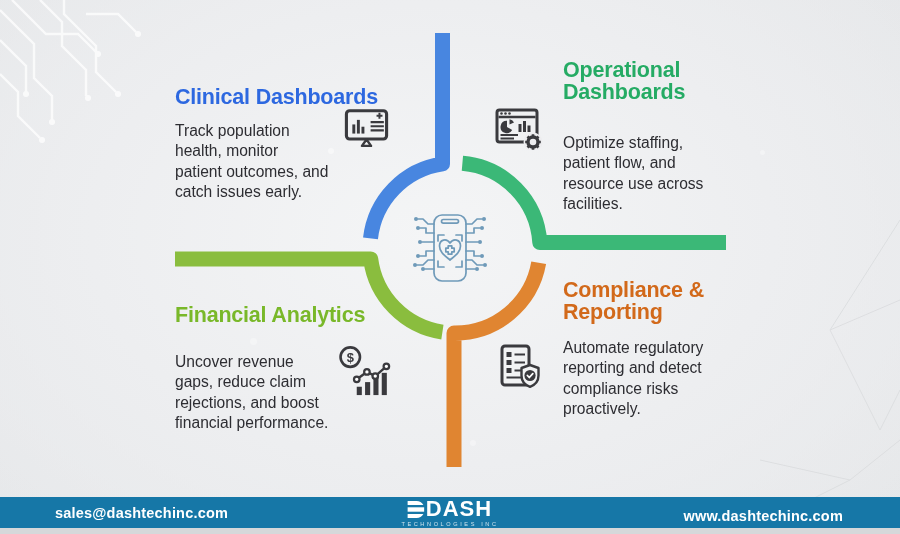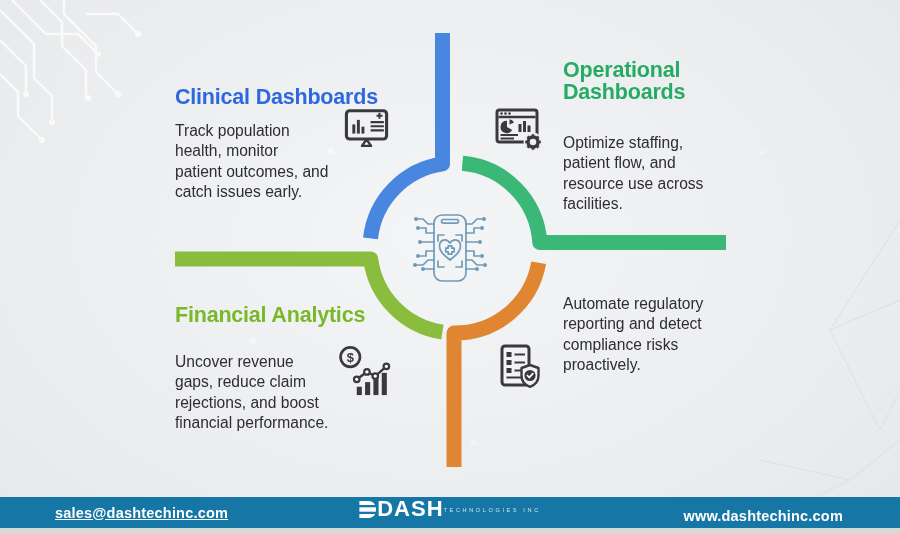--- a/index.html
+++ b/index.html
@@ -17,25 +17,25 @@
   .desc{font-size:15.6px;line-height:20.4px;white-space:pre-line;color:#2d2d32;}
   .clinical .title{color:#2d68e0;}
   .operational .title{color:#25ab64;}
   .financial .title{color:#79b829;}
   .compliance .title{color:#d2691a;}
   .footer-bar{
     position:absolute;left:0;top:497px;width:900px;height:31px;background:#1677a7;
     display:flex;align-items:center;color:#ffffff;
   }
   .footer-email{position:absolute;left:55px;top:0;height:31px;display:flex;align-items:center;
-    font-size:14.5px;font-weight:bold;letter-spacing:0.2px;text-decoration:underline;}
+    font-size:14.5px;font-weight:bold;letter-spacing:0.2px;}
   .footer-site{position:absolute;right:57px;top:0;height:37px;display:flex;align-items:center;
     font-size:14.5px;font-weight:bold;letter-spacing:0.2px;}
   .footer-logo{position:absolute;left:50%;top:1px;transform:translateX(-50%);
-    display:flex;flex-direction:row;align-items:center;}
+    display:flex;flex-direction:column;align-items:center;}
   .logo-row{display:flex;align-items:center;gap:1px;}
   .logo-text{font-size:22px;font-weight:bold;letter-spacing:1px;line-height:22px;color:#fff;}
   .logo-sub{font-size:5.6px;letter-spacing:2.6px;color:#cfe4ee;margin-top:1px;white-space:nowrap;}
   .footer-strip{position:absolute;left:0;top:528px;width:900px;height:6px;background:#d6d8da;}
   .dot{position:absolute;border-radius:50%;background:#ffffff;}
 </style>
 </head>
 <body>
 
 <div class="stage">
@@ -204,20 +204,22 @@
     <path d="M20,36 L31,28 L40,32.5 L52,22" fill="none" stroke="#3a3a3e" stroke-width="2.6"></path>
     <g fill="#ffffff" stroke="#3a3a3e" stroke-width="2.4">
       <circle cx="20" cy="36" r="3"></circle>
         <circle cx="31" cy="28" r="3"></circle>
       <circle cx="40" cy="32.5" r="3"></circle>
         <circle cx="52" cy="22" r="3"></circle>
     </g>
   </svg>
 
   <div class="abs compliance" style="left:563px;top:279px;width:180px">
+    <div class="title">Compliance &amp;
+Reporting</div>
     <div class="desc" style="margin-top:15px">Automate regulatory
 reporting and detect
 compliance risks
 proactively.</div>
   </div>
   <svg class="abs" style="left:497px;top:343px" width="44" height="48" viewBox="0 0 44 48">
     <rect x="5" y="3" width="27" height="39" rx="3" fill="#f2f3f4" stroke="#3a3a3e" stroke-width="3"></rect>
     <g fill="#3a3a3e">
       <rect x="9.5" y="9" width="5" height="5"></rect>
       <rect x="9.5" y="17" width="5" height="5"></rect>

